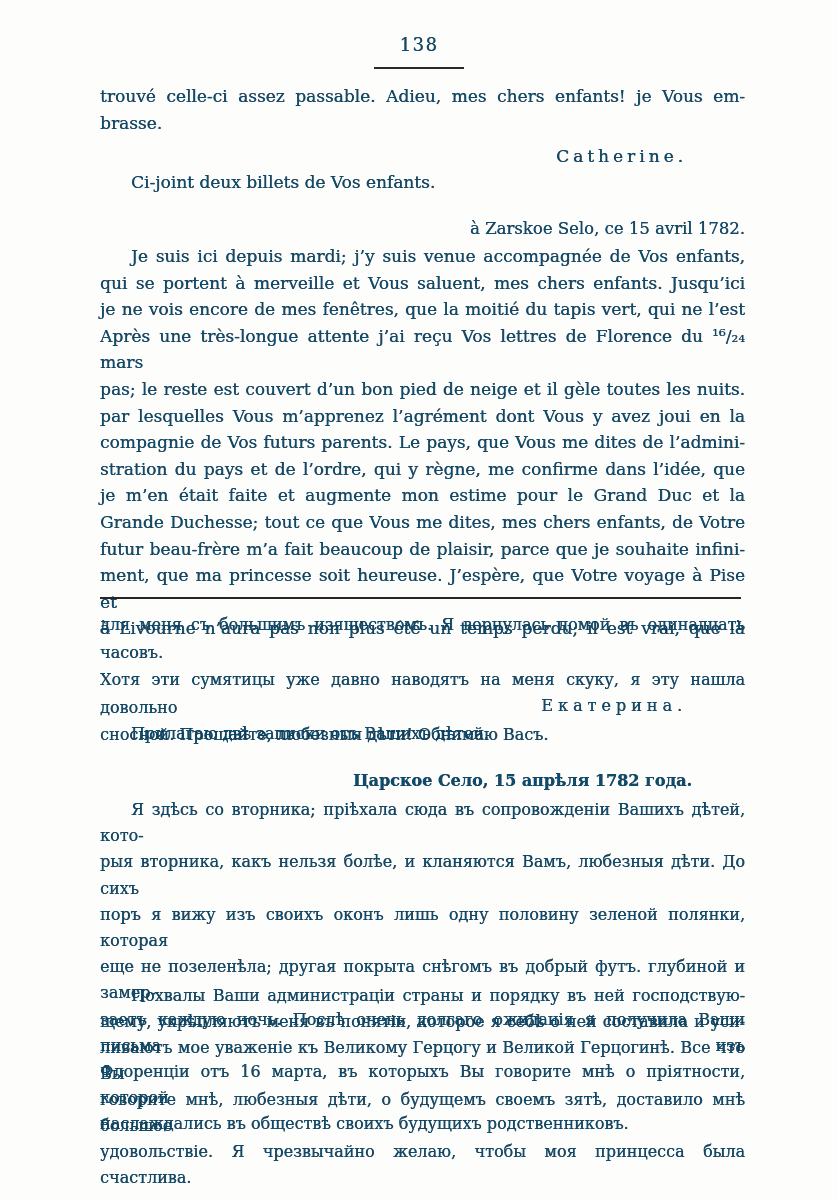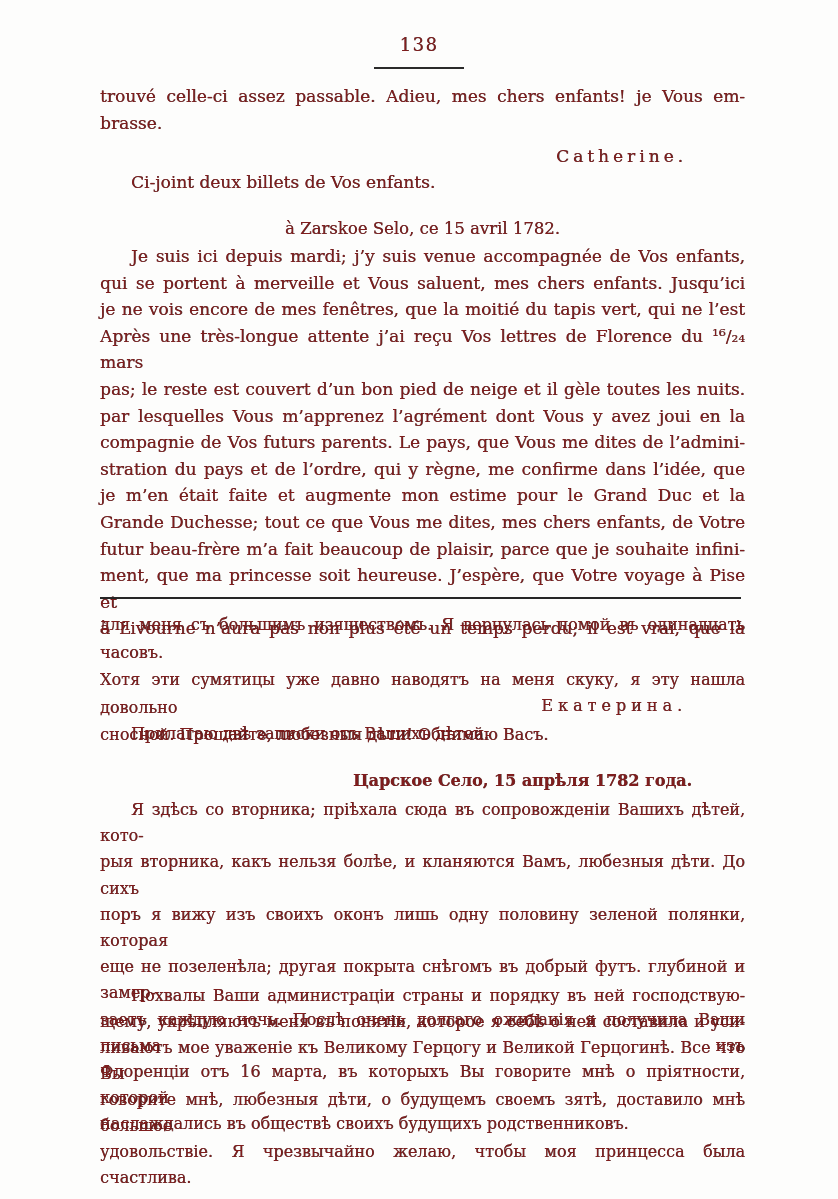--- a/index.html
+++ b/index.html
@@ -2,21 +2,21 @@
 <html><head>
 <meta charset="utf-8">
 <style>
   html, body { margin: 0; padding: 0; background: #ffffff; }
   .page {
     position: relative;
     width: 838px;
     height: 1199px;
     background: #fdfdfc;
     font-family: "DejaVu Serif", serif;
-    color: #7f1d1d;
+    color: #0c4a6e;
     overflow: hidden;
     text-shadow: 0.35px 0 0 rgba(20,20,20,0.75);
   }
   .pagenum-wrap {
     position: absolute;
     top: 34px; left: 0; width: 100%;
     text-align: center;
   }
   .pagenum {
     font-size: 18px;
@@ -72,21 +72,21 @@
 
   <div class="block fr para last-short" style="top:83px;">
       <div class="tline">trouvé celle-ci assez passable. Adieu, mes chers enfants! je Vous em-</div>
       <div class="tline">brasse.</div>
     </div>
 
   <div class="block fr sig" style="top:143px;">Catherine.</div>
 
   <div class="block fr ps" style="top:169px;">Ci-joint deux billets de Vos enfants.</div>
 
-  <div class="block fr dateline" style="top:215px;text-align:center;">à Zarskoe Selo, ce 15 avril 1782.</div>
+  <div class="block fr dateline" style="top:215px;">à Zarskoe Selo, ce 15 avril 1782.</div>
 
   <div class="block fr para indent-first" style="top:243px; line-height:26.6px;">
       <div class="tline">Je suis ici depuis mardi; j’y suis venue accompagnée de Vos enfants,</div>
       <div class="tline">qui se portent à merveille et Vous saluent, mes chers enfants. Jusqu’ici</div>
       <div class="tline">je ne vois encore de mes fenêtres, que la moitié du tapis vert, qui ne l’est</div>
       <div class="tline">Après une très-longue attente j’ai reçu Vos lettres de Florence du ¹⁶/₂₄ mars</div>
       <div class="tline">pas; le reste est couvert d’un bon pied de neige et il gèle toutes les nuits.</div>
       <div class="tline">par lesquelles Vous m’apprenez l’agrément dont Vous y avez joui en la</div>
       <div class="tline">compagnie de Vos futurs parents. Le pays, que Vous me dites de l’admini-</div>
       <div class="tline">stration du pays et de l’ordre, qui y règne, me confirme dans l’idée, que</div>

